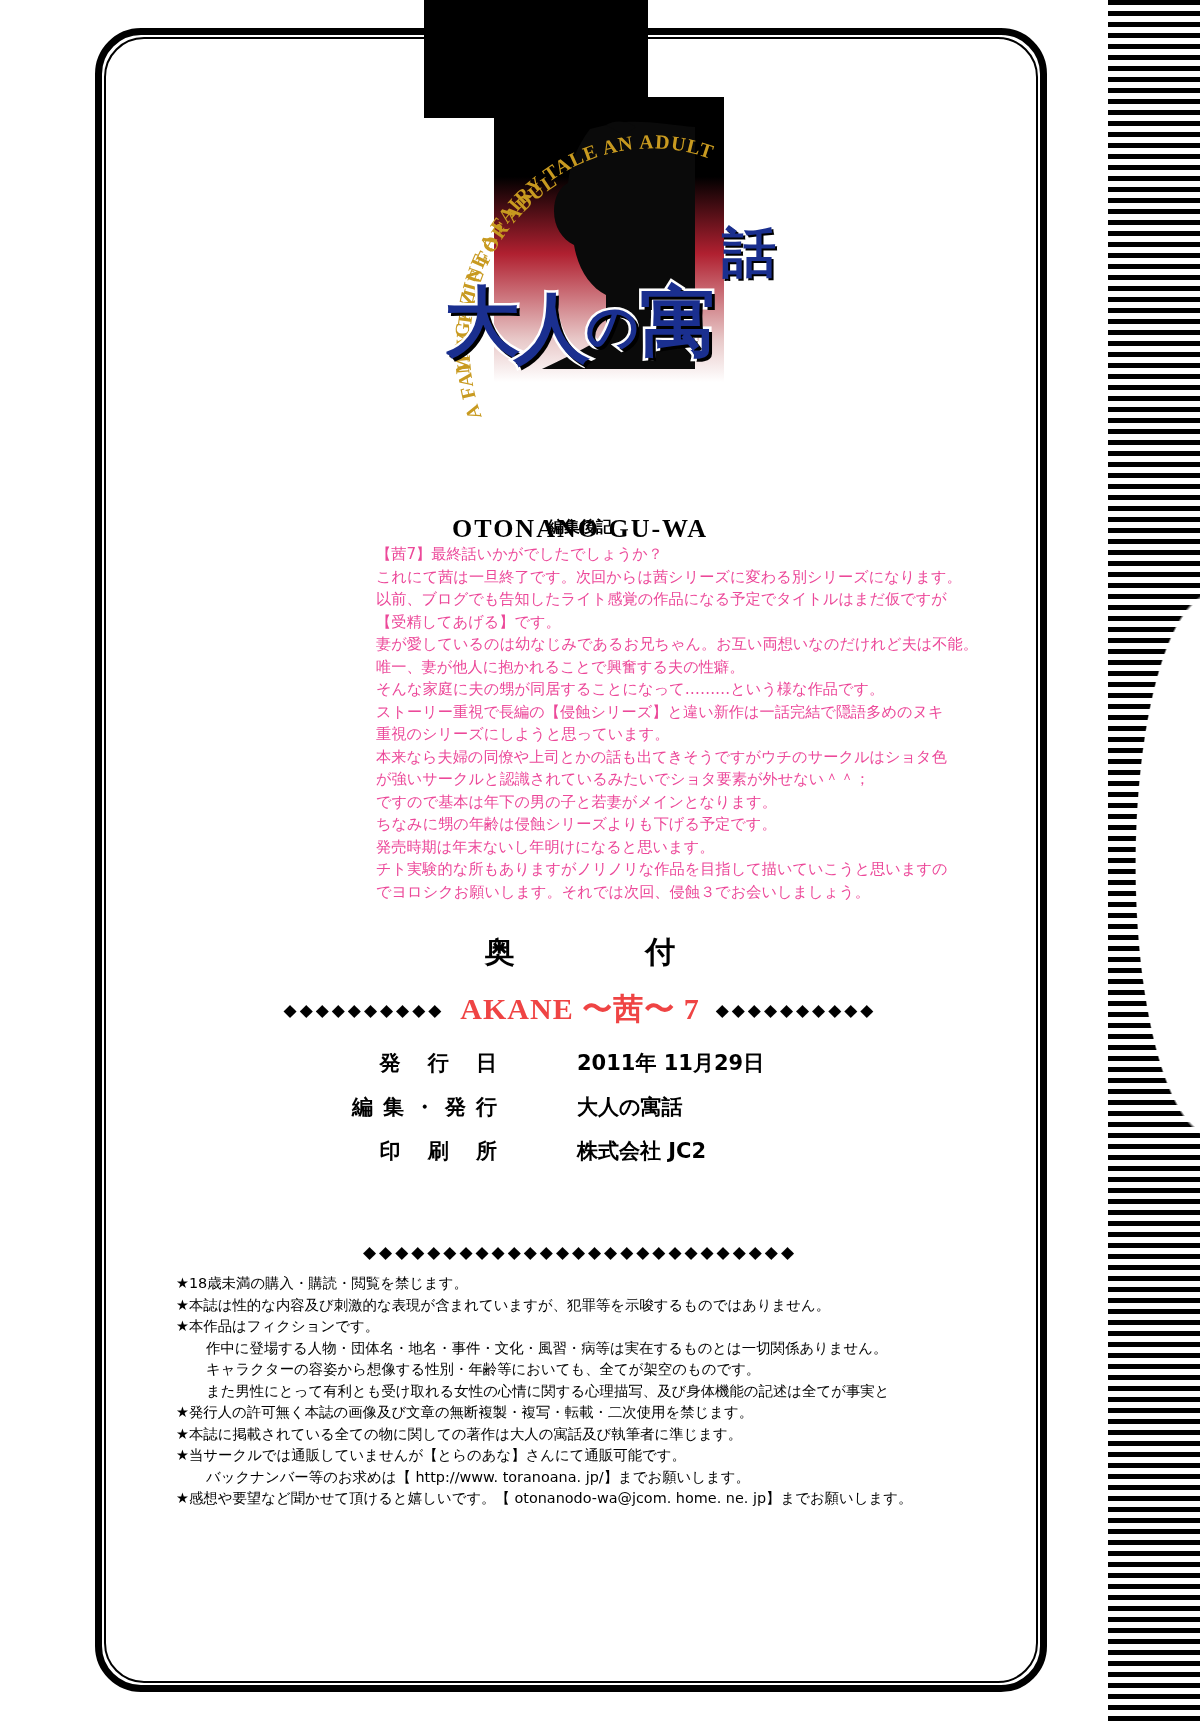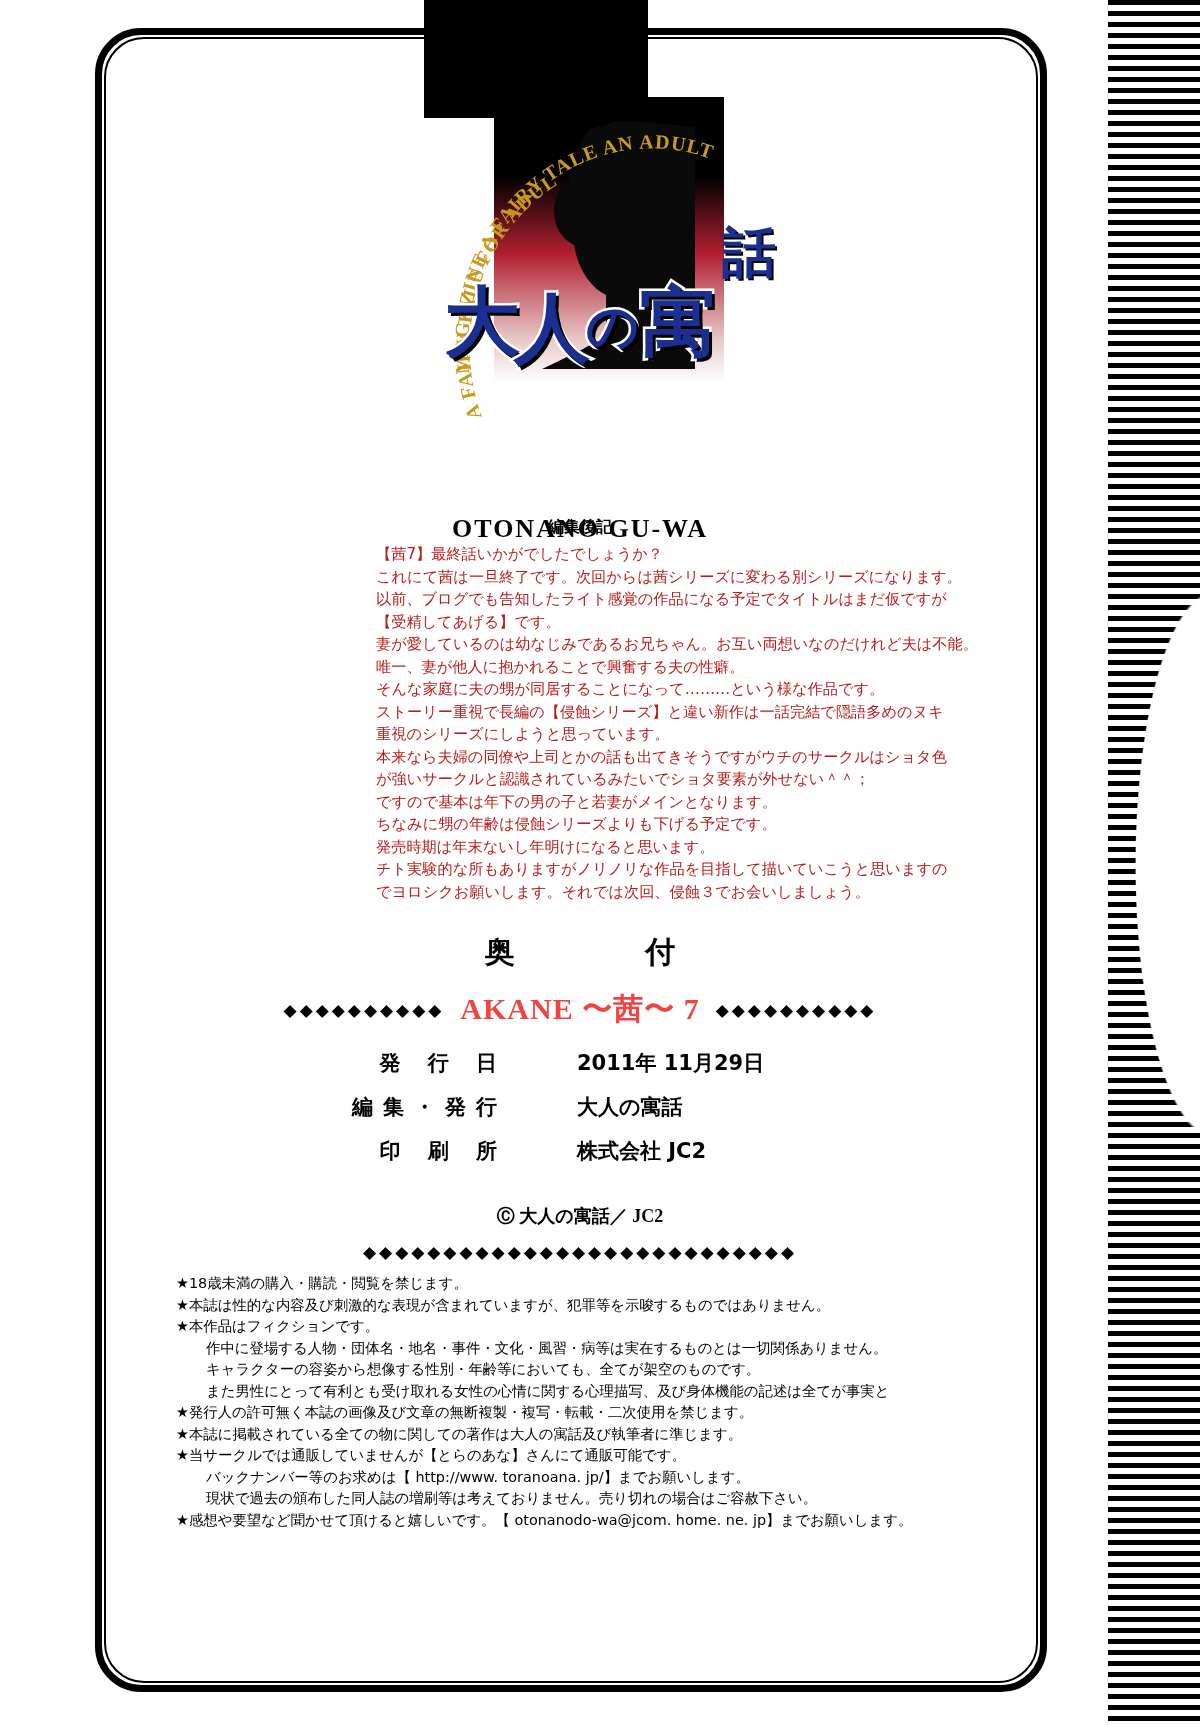--- a/index.html
+++ b/index.html
@@ -141,21 +141,21 @@
     font-size:16px;
     color:#000;
   }
   .jp-body{
     position:absolute;
     left:272px;
     width:700px;
     font-family:"DejaVu Sans", sans-serif;
     font-size:15.2px;
     line-height:22.5px;
-    color:#b91c1c;
+    color:#ec4899;
     white-space:pre-wrap;
   }
   .okuzuke{
     position:absolute;
     left:0;top:895px;
     width:952px;
     text-align:center;
     font-family:"DejaVu Sans", sans-serif;
     font-weight:bold;
     font-size:30px;
@@ -328,21 +328,20 @@
       <div class="meta-row">
         <span class="meta-label">編集・発行</span>
         <span class="meta-value">大人の寓話</span>
       </div>
       <div class="meta-row">
         <span class="meta-label">印 刷 所</span>
         <span class="meta-value">株式会社 JC2</span>
       </div>
     </div>
 
-    <div class="copyright">Ⓒ 大人の寓話／ JC2</div>
     <div class="dia-band">◆◆◆◆◆◆◆◆◆◆◆◆◆◆◆◆◆◆◆◆◆◆◆◆◆◆◆</div>
 
     <div class="notes" id="notices">
         <div style="margin-bottom: 0px;">
           <div><span class="star">★</span>18歳未満の購入・購読・閲覧を禁じます。</div>
         </div>
         <div style="margin-bottom: 0px;">
           <div><span class="star">★</span>本誌は性的な内容及び刺激的な表現が含まれていますが、犯罪等を示唆するものではありません。</div>
         </div>
         <div style="margin-bottom: 0px;">
@@ -353,21 +352,20 @@
         </div>
         <div style="margin-bottom: 0px;">
           <div><span class="star">★</span>発行人の許可無く本誌の画像及び文章の無断複製・複写・転載・二次使用を禁じます。</div>
         </div>
         <div style="margin-bottom: 0px;">
           <div><span class="star">★</span>本誌に掲載されている全ての物に関しての著作は大人の寓話及び執筆者に準じます。</div>
         </div>
         <div style="margin-bottom: 0px;">
           <div><span class="star">★</span>当サークルでは通販していませんが【とらのあな】さんにて通販可能です。</div>
           <span class="indent">バックナンバー等のお求めは【 http://www. toranoana. jp/】までお願いします。</span>
-          <span class="indent">現状で過去の頒布した同人誌の増刷等は考えておりません。売り切れの場合はご容赦下さい。</span>
         </div>
         <div style="margin-bottom: 8px;">
           <div><span class="star">★</span>感想や要望など聞かせて頂けると嬉しいです。【 otonanodo-wa@jcom. home. ne. jp】までお願いします。</div>
         </div>
       </div>
 
   </div>
 </div>
 
 </body></html>

